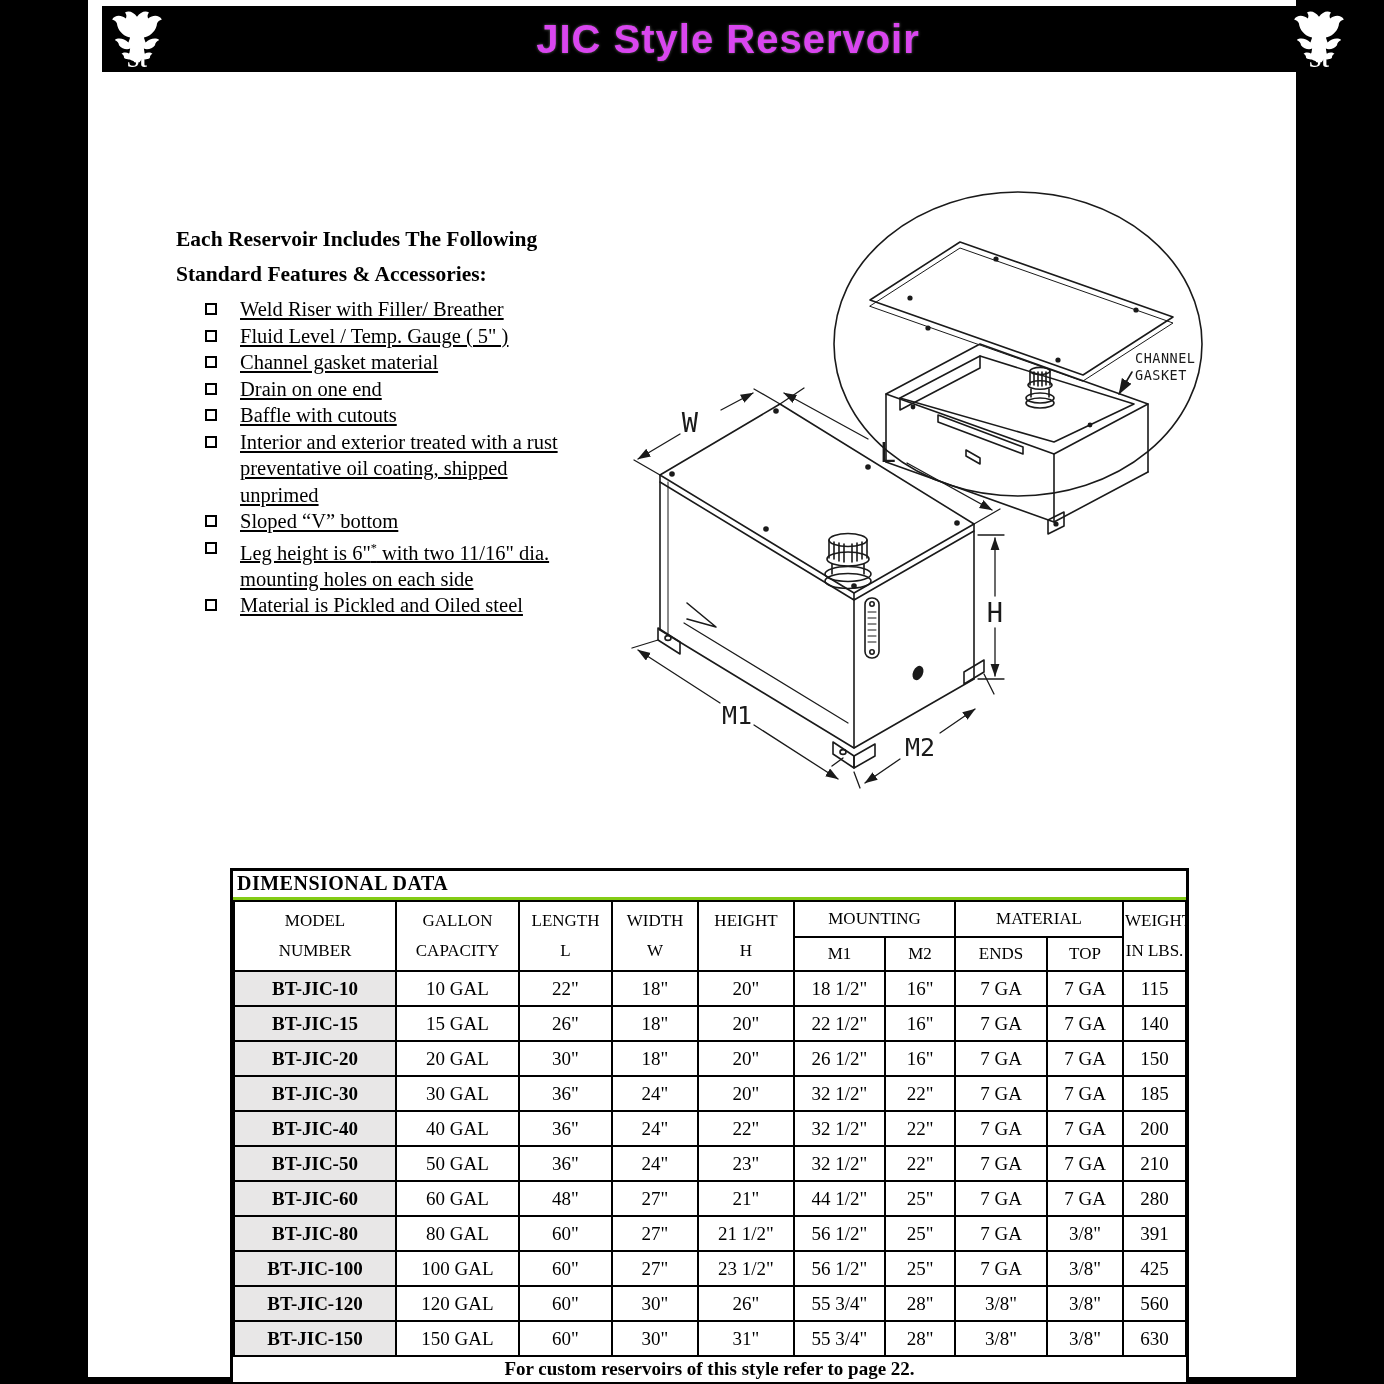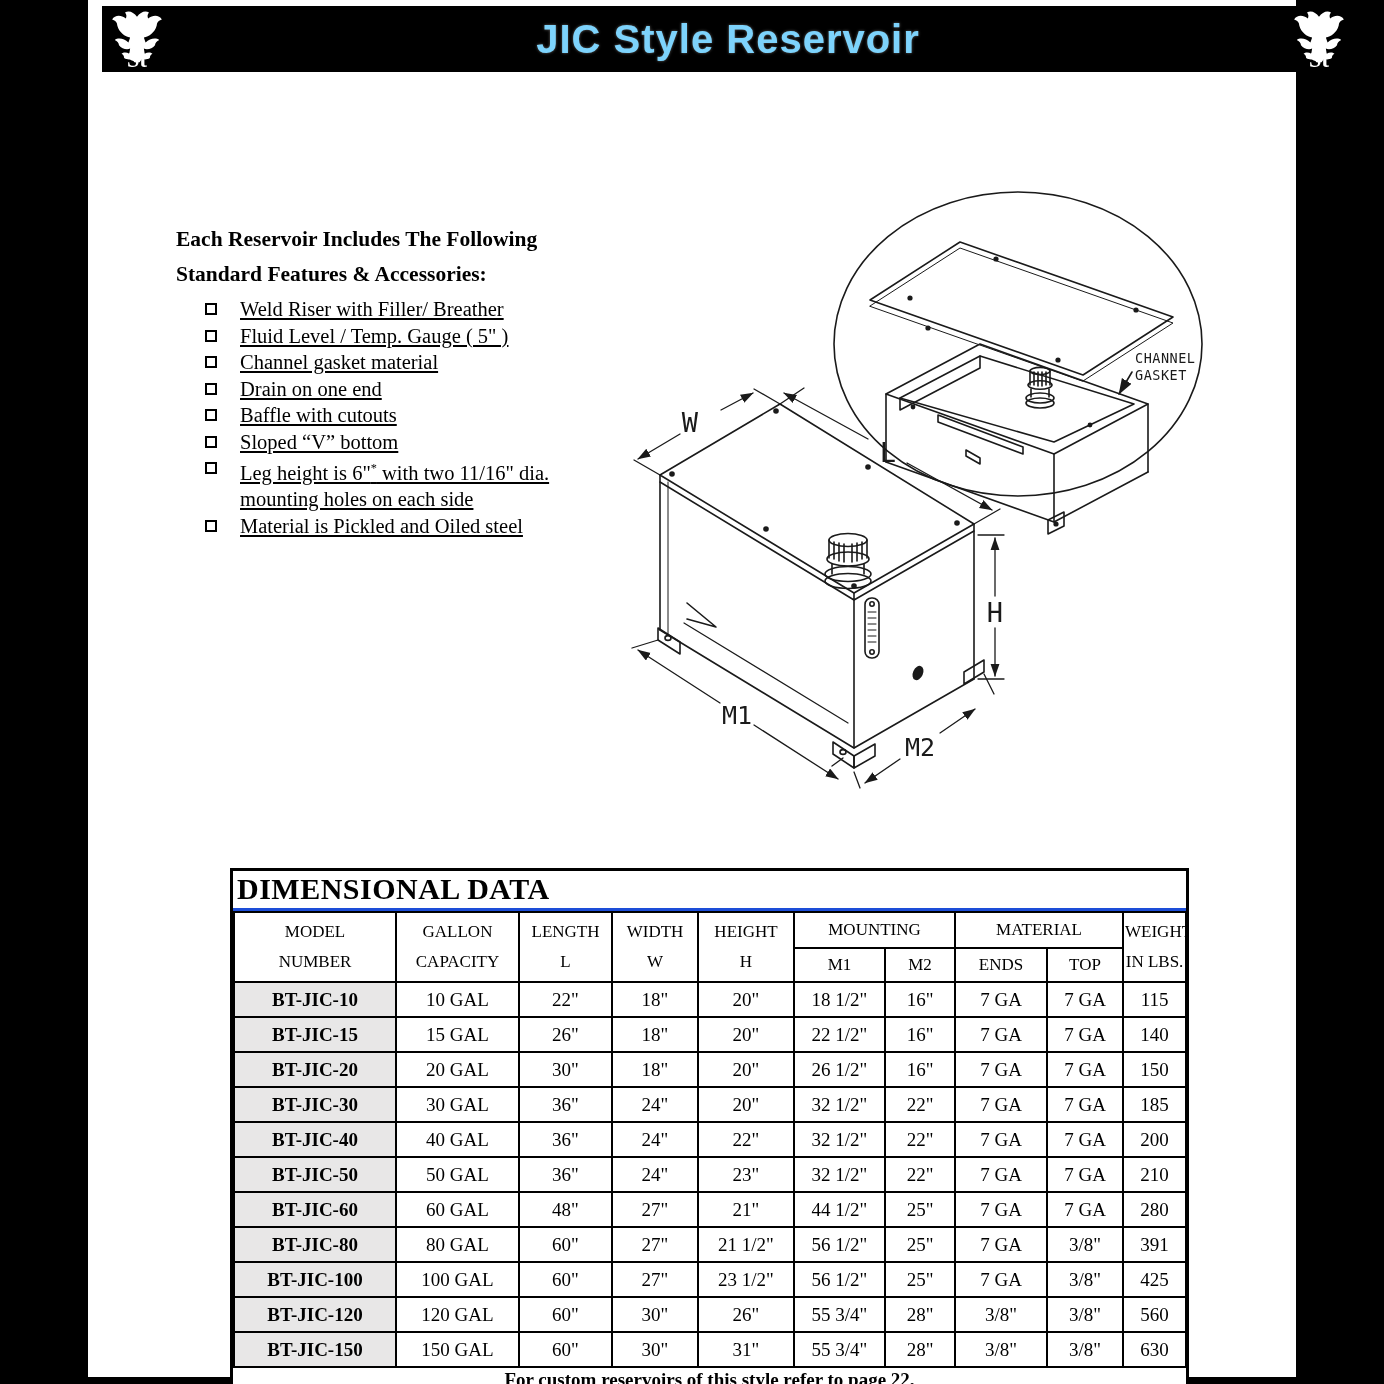--- a/index.html
+++ b/index.html
@@ -6,21 +6,21 @@
   .sheet{position:relative;width:1384px;height:1384px;background:#fff;overflow:hidden;
          font-family:"Liberation Serif",serif;color:#000;}
   
   .band{position:absolute;background:#000;}
   .band-left{left:0;top:0;width:88px;height:1384px;}
   .band-right{left:1296px;top:0;width:88px;height:1384px;}
   .band-bottom{left:0;top:1377px;width:1384px;height:7px;}
   
   .header-bar{position:absolute;left:102px;top:6px;width:1252px;height:66px;background:#000;
               display:flex;align-items:center;justify-content:center;}
-  .header-title{color:#7dd3fc;font-family:"Liberation Sans",sans-serif;font-weight:bold;
+  .header-title{color:#d946ef;font-family:"Liberation Sans",sans-serif;font-weight:bold;
                 font-size:40px;letter-spacing:1px;text-shadow:0 0 3px rgba(180,180,180,.55);}
   .logo{position:absolute;top:4px;width:54px;height:60px;}
   .logo-left{left:8px;}
   .logo-right{right:8px;}
   .subtitle{position:absolute;left:560px;top:112px;width:650px;text-align:center;
             font-weight:bold;font-size:23px;letter-spacing:.2px;}
   
   .features{position:absolute;left:168px;top:218px;width:478px;}
   .features h3{margin:8px;font-size:21.5px;line-height:27px;font-weight:bold;}
   .features ul{margin:7px 0 0 0;padding:0 0 0 72px;list-style:none;text-decoration:underline;}
@@ -29,22 +29,22 @@
             border:2.2px solid #000;}
   .features li sup{font-size:60%;vertical-align:super;}
   
   .drawing{position:absolute;left:628px;top:182px;width:670px;height:648px;}
   .drawing text{fill:#1a1a1a;font-family:"DejaVu Sans Mono",monospace;}
   .dim-label{font-size:27px;}
   .dim-label-sm{font-size:25px;}
   .callout{font-size:13.5px;letter-spacing:.5px;}
   
   .dim-wrap{position:absolute;left:230px;top:868px;width:953px;border:3px solid #000;background:#fff;}
-  .dim-title{font-size:30px;font-weight:bold;letter-spacing:.5px;padding:1px 0 2px 4px;
-             border-bottom:3px solid #1d4ed8;}
+  .dim-title{font-size:20px;font-weight:bold;letter-spacing:.5px;padding:1px 0 2px 4px;
+             border-bottom:3px solid #84cc16;}
   table.dim{border-collapse:collapse;table-layout:fixed;width:952px;}
   table.dim th,table.dim td{border:2px solid #000;text-align:center;vertical-align:middle;
              font-weight:normal;overflow:hidden;}
   table.dim th{font-size:17px;line-height:30px;white-space:pre-line;height:32px;}
   table.dim td{font-size:19px;height:31px;}
   table.dim td.model-cell{background:#e8e7e7;font-weight:bold;font-size:19px;}
   table.dim tr.subhead th{height:30px;}
   .footnote{text-align:center;font-weight:bold;font-size:19px;padding:1px 0 2px 0;}
 </style>
 </head>
@@ -71,20 +71,23 @@
 
   <div class="features">
     <h3>Each Reservoir Includes The Following</h3>
     <h3>Standard Features &amp; Accessories:</h3>
     <ul>
         <li>Weld Riser with Filler/ Breather</li>
         <li>Fluid Level / Temp. Gauge ( 5" )</li>
         <li>Channel gasket material</li>
         <li>Drain on one end</li>
         <li>Baffle with cutouts</li>
+        <li>Interior and exterior treated with a rust
+preventative oil coating, shipped
+unprimed</li>
         <li>Sloped “V” bottom</li>
         <li>Leg height is 6"<sup>*</sup> with two 11/16" dia.
 mounting holes on each side</li>
         <li>Material is Pickled and Oiled steel</li>
       </ul>
   </div>
 
   <svg class="drawing" viewBox="0 0 670 648">
     <defs>
       <marker id="ah" markerWidth="11" markerHeight="8" refX="9.5" refY="3.5" orient="auto-start-reverse">

